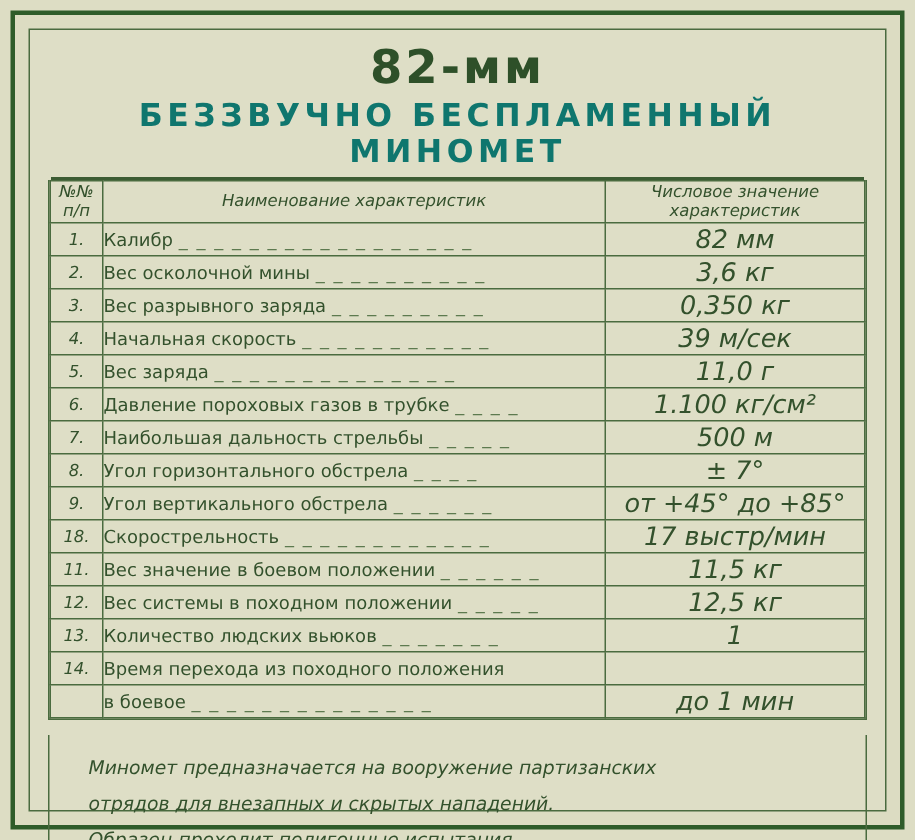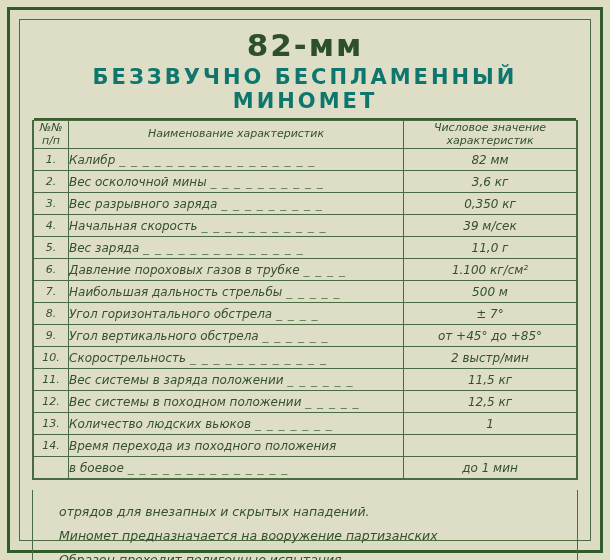--- a/index.html
+++ b/index.html
@@ -102,35 +102,34 @@
     vertical-align: middle;
   }
   td.c-no {
     text-align: center;
     font-style: italic;
     font-size: 11px;
     color: #33512c;
     padding-left: 2px;
   }
   td.c-name {
-    font-style: italic;
     font-size: 12px;
     padding-left: 18px;
     white-space: nowrap;
     position: relative;
   }
   td.c-name .lbl { position: relative; }
   td.c-name .dots {
     color: #5d7a4f;
     letter-spacing: 1px;
   }
   td.c-val {
     text-align: center;
     font-style: italic;
-    font-size: 12px;
+    font-size: 17px;
     color: #33512c;
   }
   .note {
     margin-top: 10px;
     border: 1px solid #4a6b3f;
     border-top: none;
     padding: 10px 18px 8px 26px;
     font-style: italic;
     font-size: 12.5px;
     line-height: 1.9;
@@ -201,27 +200,27 @@
                 <td class="c-no">8.</td>
                 <td class="c-name"><span class="lbl">Угол горизонтального обстрела</span> <span class="dots">_ _ _ _</span></td>
                 <td class="c-val">± 7°</td>
               </tr>
               <tr>
                 <td class="c-no">9.</td>
                 <td class="c-name"><span class="lbl">Угол вертикального обстрела</span> <span class="dots">_ _ _ _ _ _</span></td>
                 <td class="c-val">от +45° до +85°</td>
               </tr>
               <tr>
-                <td class="c-no">10.</td>
+                <td class="c-no">18.</td>
                 <td class="c-name"><span class="lbl">Скорострельность</span> <span class="dots">_ _ _ _ _ _ _ _ _ _ _ _</span></td>
-                <td class="c-val">2 выстр/мин</td>
+                <td class="c-val">17 выстр/мин</td>
               </tr>
               <tr>
                 <td class="c-no">11.</td>
-                <td class="c-name"><span class="lbl">Вес системы в заряда положении</span> <span class="dots">_ _ _ _ _ _</span></td>
+                <td class="c-name"><span class="lbl">Вес значение в боевом положении</span> <span class="dots">_ _ _ _ _ _</span></td>
                 <td class="c-val">11,5 кг</td>
               </tr>
               <tr>
                 <td class="c-no">12.</td>
                 <td class="c-name"><span class="lbl">Вес системы в походном положении</span> <span class="dots">_ _ _ _ _</span></td>
                 <td class="c-val">12,5 кг</td>
               </tr>
               <tr>
                 <td class="c-no">13.</td>
                 <td class="c-name"><span class="lbl">Количество людских вьюков</span> <span class="dots">_ _ _ _ _ _ _</span></td>
@@ -235,20 +234,20 @@
               <tr>
                 <td class="c-no"></td>
                 <td class="c-name"><span class="lbl">в боевое</span> <span class="dots">_ _ _ _ _ _ _ _ _ _ _ _ _ _</span></td>
                 <td class="c-val">до 1 мин</td>
               </tr>
             </tbody>
         </table>
       </div>
 
       <div class="note">
+          <div>Миномет предназначается на вооружение партизанских</div>
           <div>отрядов для внезапных и скрытых нападений.</div>
-          <div>Миномет предназначается на вооружение партизанских</div>
           <div>Образец проходит полигонные испытания.</div>
         </div>
 
     </div>
   </div>
 </div>
 
 </body></html>

